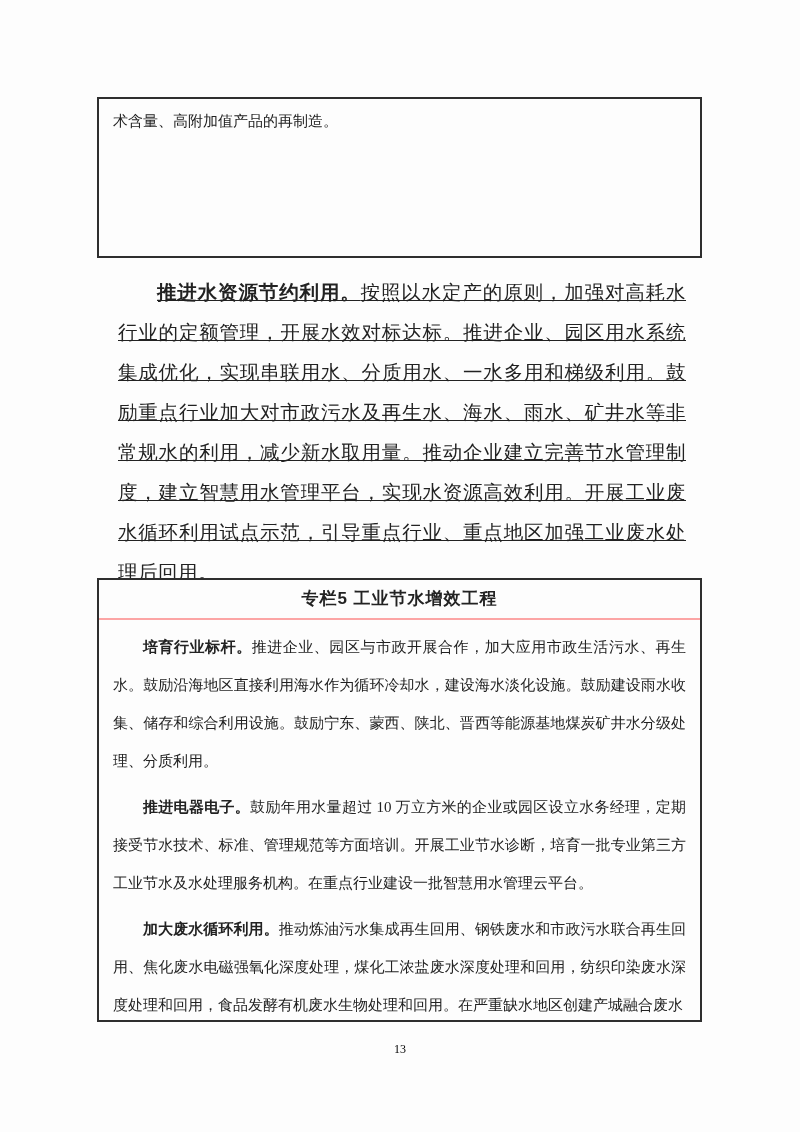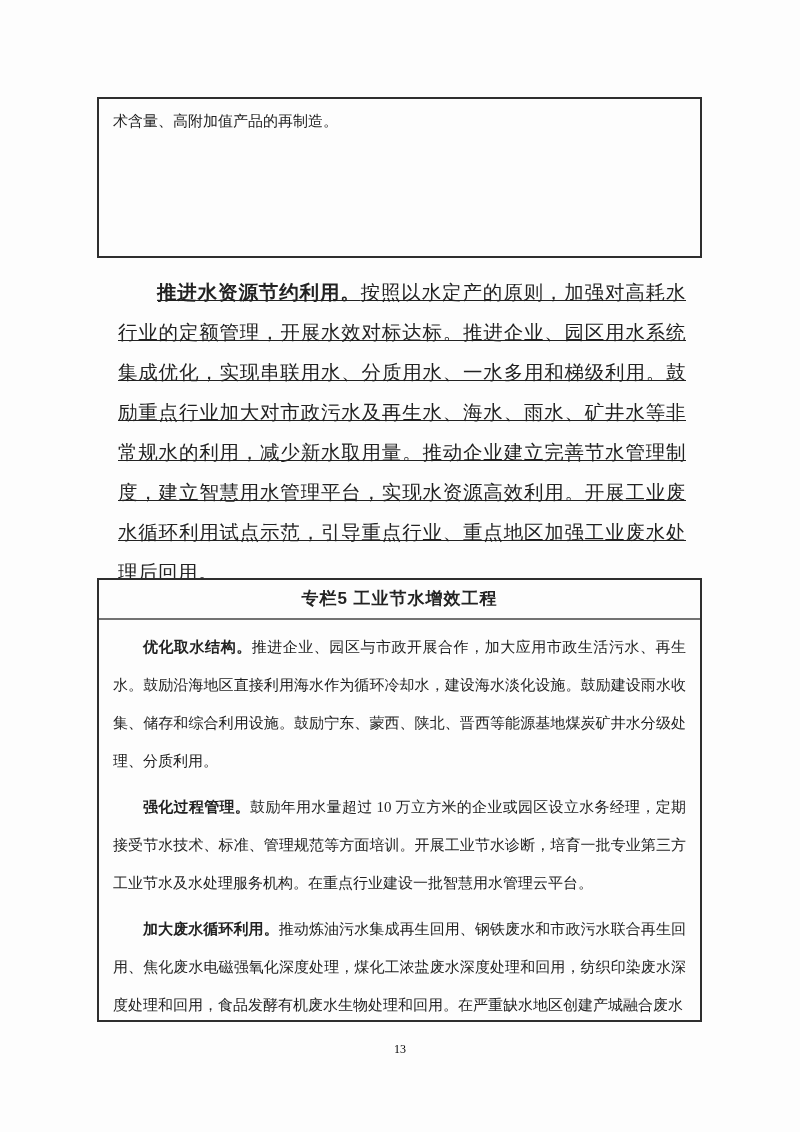--- a/index.html
+++ b/index.html
@@ -61,21 +61,21 @@
   .box-col5 {
     left: 97px;
     top: 578px;
     width: 605px;
     height: 444px;
     overflow: hidden;
   }
   .box-col5 .box-title {
     height: 38px;
     line-height: 38px;
-    border-bottom: 2px solid #737373;
+    border-bottom: 2px solid #fca5a5;
     text-align: center;
     font-weight: 700;
     font-size: 17px;
     font-family: "Liberation Sans", "DejaVu Sans", sans-serif;
     letter-spacing: 1px;
   }
   .box-col5 .box-body {
     padding: 8px 14px 0 14px;
     font-size: 15px;
     line-height: 38px;
@@ -107,24 +107,24 @@
   <section class="main-para">
     <p>
       <span class="lead">推进水资源节约利用。</span><span>按照以水定产的原则，加强对高耗水行业的定额管理，开展水效对标达标。推进企业、园区用水系统集成优化，实现串联用水、分质用水、一水多用和梯级利用。鼓励重点行业加大对市政污水及再生水、海水、雨水、矿井水等非常规水的利用，减少新水取用量。推动企业建立完善节水管理制度，建立智慧用水管理平台，实现水资源高效利用。开展工业废水循环利用试点示范，引导重点行业、重点地区加强工业废水处理后回用。</span>
     </p>
   </section>
 
   <section class="box box-col5">
     <div class="box-title">专栏5 工业节水增效工程</div>
     <div class="box-body">
       <p>
-        <span class="lead">优化取水结构。</span><span>推进企业、园区与市政开展合作，加大应用市政生活污水、再生水。鼓励沿海地区直接利用海水作为循环冷却水，建设海水淡化设施。鼓励建设雨水收集、储存和综合利用设施。鼓励宁东、蒙西、陕北、晋西等能源基地煤炭矿井水分级处理、分质利用。</span>
+        <span class="lead">培育行业标杆。</span><span>推进企业、园区与市政开展合作，加大应用市政生活污水、再生水。鼓励沿海地区直接利用海水作为循环冷却水，建设海水淡化设施。鼓励建设雨水收集、储存和综合利用设施。鼓励宁东、蒙西、陕北、晋西等能源基地煤炭矿井水分级处理、分质利用。</span>
       </p>
       <p>
-        <span class="lead">强化过程管理。</span><span>鼓励年用水量超过 10 万立方米的企业或园区设立水务经理，定期接受节水技术、标准、管理规范等方面培训。开展工业节水诊断，培育一批专业第三方工业节水及水处理服务机构。在重点行业建设一批智慧用水管理云平台。</span>
+        <span class="lead">推进电器电子。</span><span>鼓励年用水量超过 10 万立方米的企业或园区设立水务经理，定期接受节水技术、标准、管理规范等方面培训。开展工业节水诊断，培育一批专业第三方工业节水及水处理服务机构。在重点行业建设一批智慧用水管理云平台。</span>
       </p>
       <p>
         <span class="lead">加大废水循环利用。</span><span>推动炼油污水集成再生回用、钢铁废水和市政污水联合再生回用、焦化废水电磁强氧化深度处理，煤化工浓盐废水深度处理和回用，纺织印染废水深度处理和回用，食品发酵有机废水生物处理和回用。在严重缺水地区创建产城融合废水</span>
       </p>
     </div>
   </section>
 
   <div class="page-number">13</div>
 
 </div>

